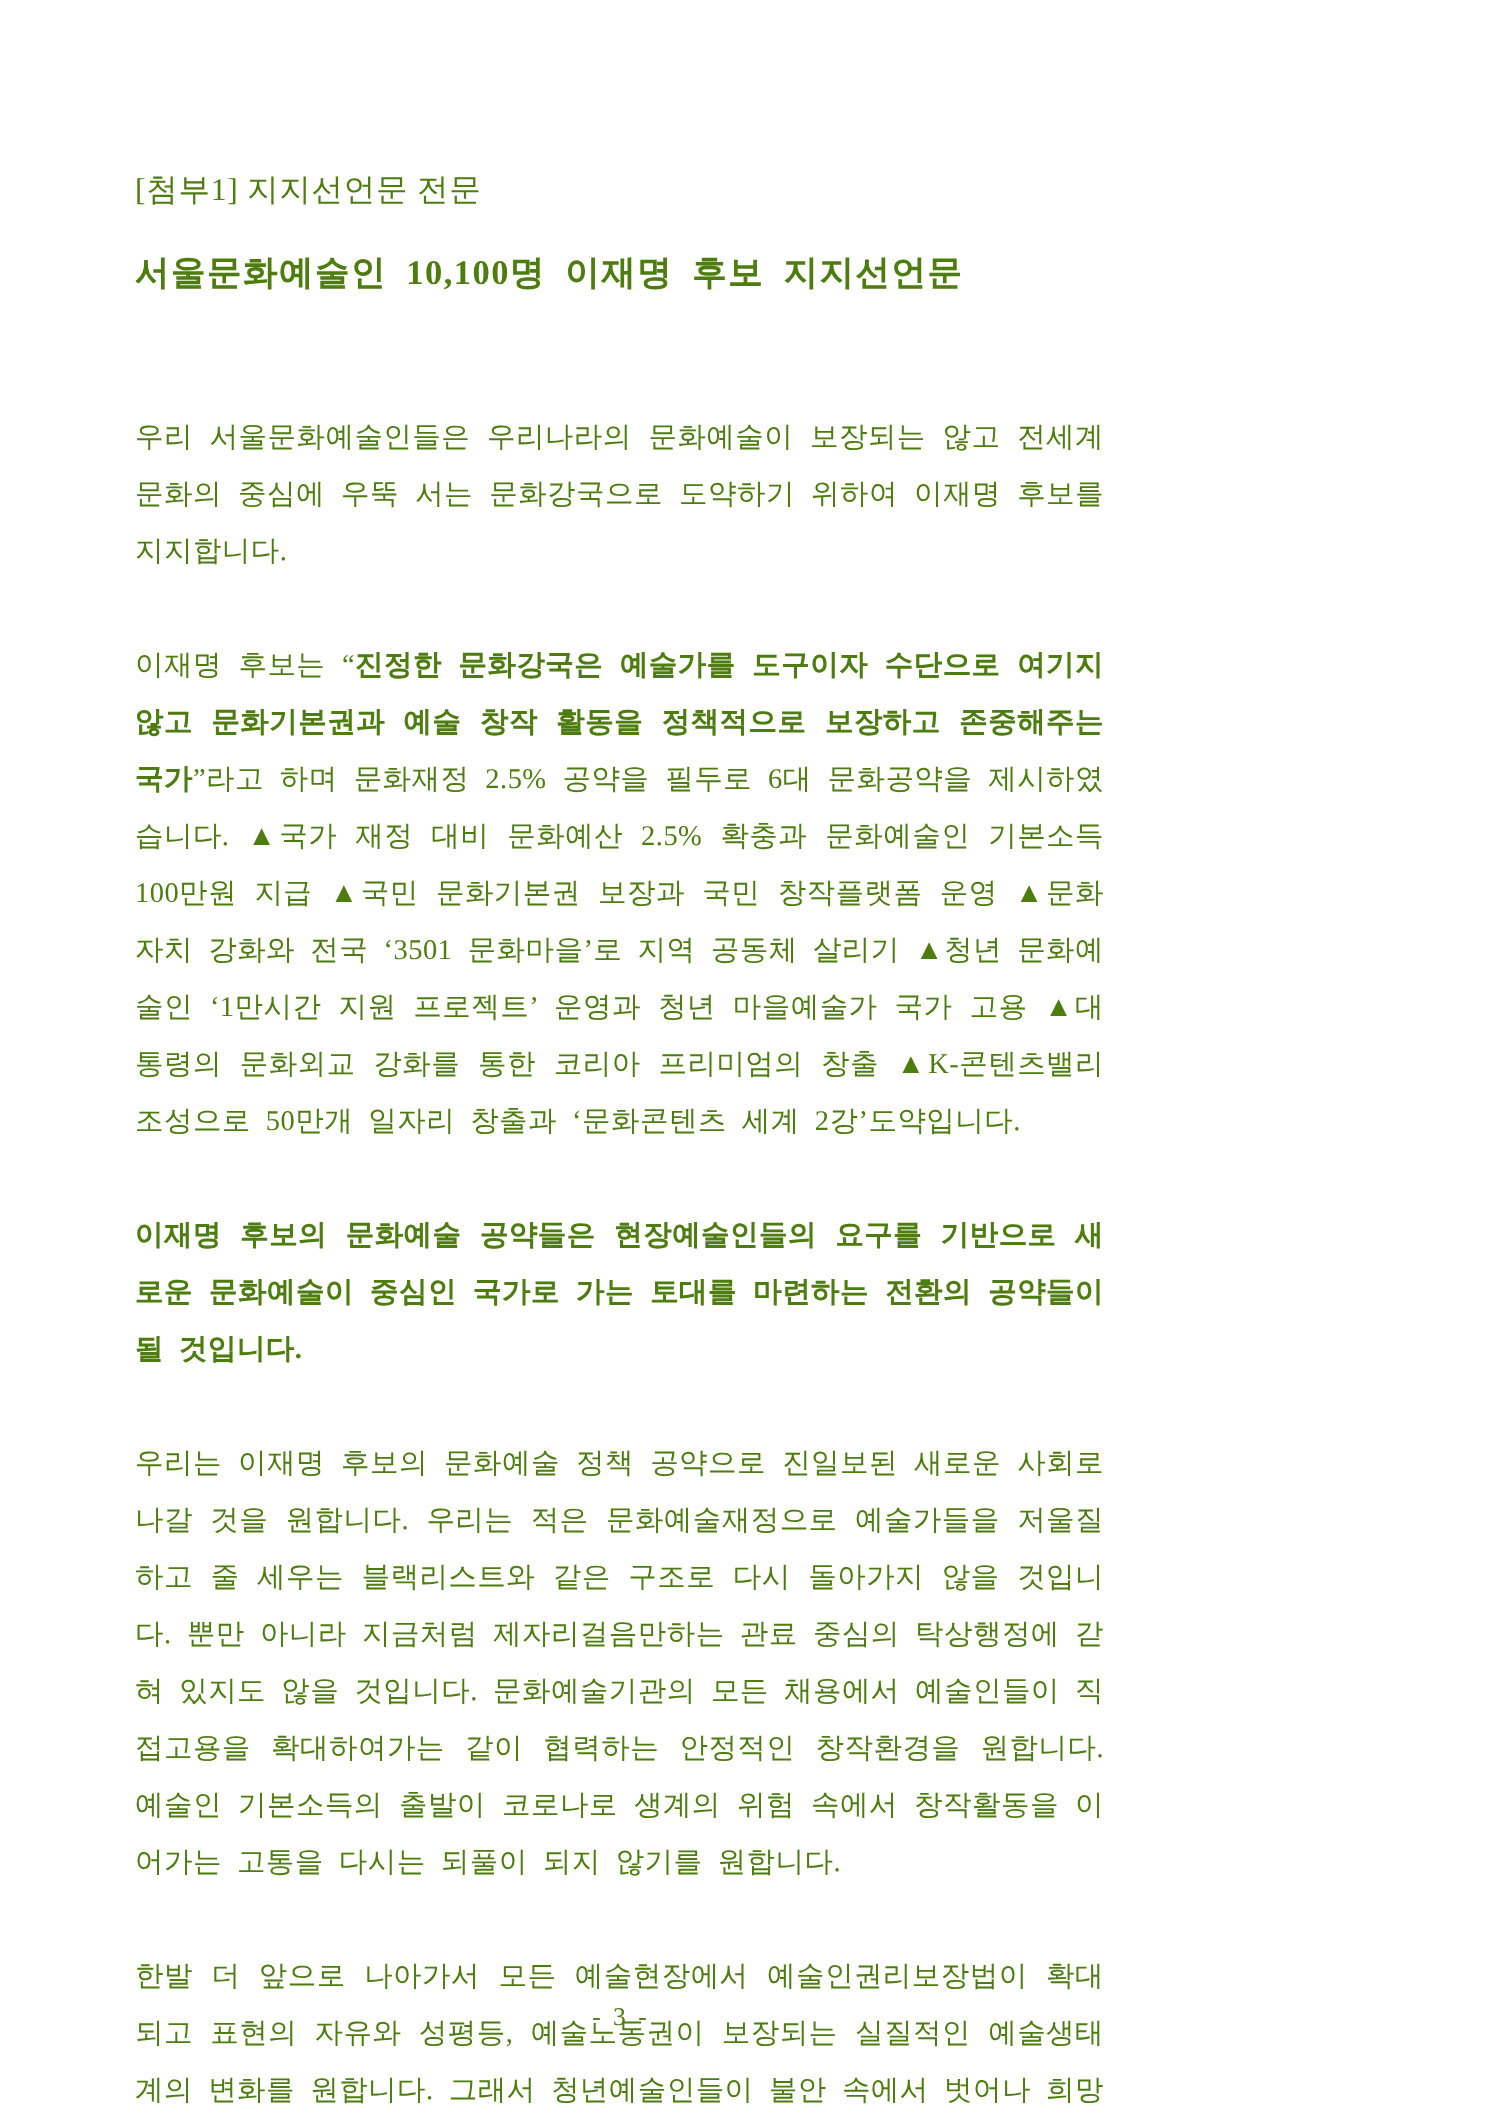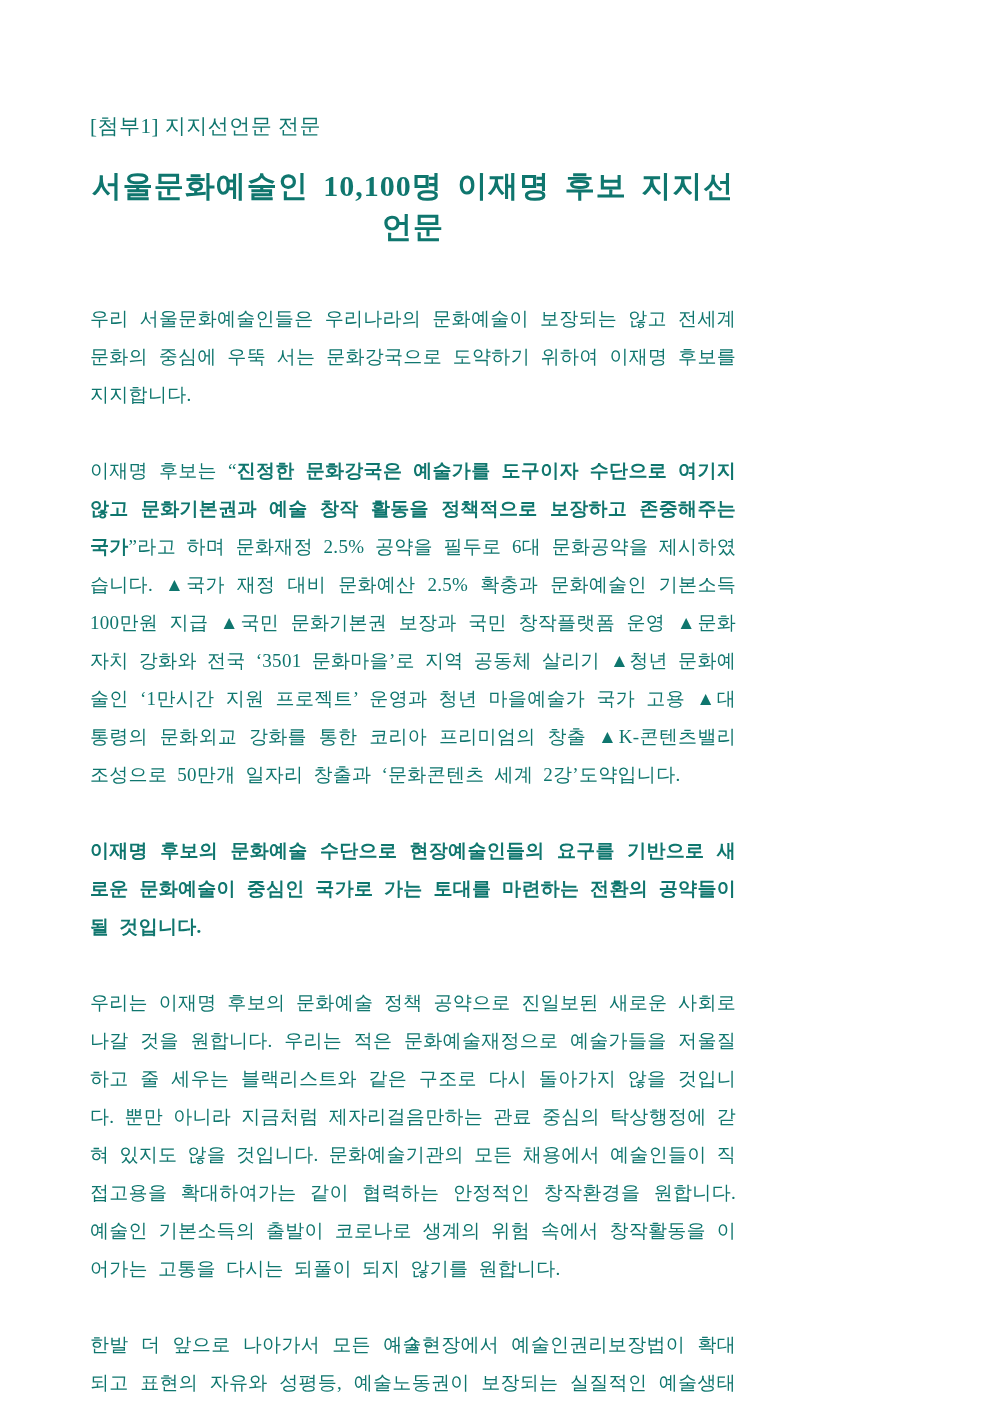--- a/index.html
+++ b/index.html
@@ -5,41 +5,40 @@
   html, body {
     margin: 0;
     padding: 0;
     background: #ffffff;
   }
   .page {
     position: relative;
     width: 828px;
     height: 1403px;
     background: #ffffff;
-    color: #0f766e;
+    color: #4d7c0f;
     font-family: "Liberation Serif", "DejaVu Serif", serif;
     overflow: hidden;
     box-sizing: border-box;
   }
   .content {
     padding: 112px 92px 0 90px;
   }
   .attachment-heading {
     font-size: 21px;
     font-weight: normal;
     letter-spacing: 0.5px;
     margin-bottom: 26px;
   }
   .doc-title {
-    text-align: center;
     font-weight: bold;
-    font-size: 30px;
+    font-size: 23px;
     letter-spacing: 1px;
     word-spacing: 6px;
-    margin-bottom: 52px;
+    margin-bottom: 76px;
   }
   .para {
     font-size: 19px;
     line-height: 38px;
     text-align: justify;
     text-align-last: left;
     letter-spacing: 0.3px;
     word-spacing: 5px;
     margin: 0 0 38px 0;
   }
@@ -64,21 +63,21 @@
   <div class="content">
 
     <div class="attachment-heading">[첨부1] 지지선언문 전문</div>
 
     <div class="doc-title">서울문화예술인 10,100명 이재명 후보 지지선언문</div>
 
     <div class="para">우리 서울문화예술인들은 우리나라의 문화예술이 보장되는 않고 전세계 문화의 중심에 우뚝 서는 문화강국으로 도약하기 위하여 이재명 후보를 지지합니다.</div>
 
     <div class="para"><span>이재명 후보는 “</span><span class="seg-bold">진정한 문화강국은 예술가를 도구이자 수단으로 여기지 않고 문화기본권과 예술 창작 활동을 정책적으로 보장하고 존중해주는 국가</span><span>”라고 하며 문화재정 2.5% 공약을 필두로 6대 문화공약을 제시하였습니다. ▲국가 재정 대비 문화예산 2.5% 확충과 문화예술인 기본소득 100만원 지급 ▲국민 문화기본권 보장과 국민 창작플랫폼 운영 ▲문화자치 강화와 전국 ‘3501 문화마을’로 지역 공동체 살리기 ▲청년 문화예술인 ‘1만시간 지원 프로젝트’ 운영과 청년 마을예술가 국가 고용 ▲대통령의 문화외교 강화를 통한 코리아 프리미엄의 창출 ▲K-콘텐츠밸리 조성으로 50만개 일자리 창출과 ‘문화콘텐츠 세계 2강’도약입니다.</span></div>
 
-    <div class="para bold">이재명 후보의 문화예술 수단으로 현장예술인들의 요구를 기반으로 새로운 문화예술이 중심인 국가로 가는 토대를 마련하는 전환의 공약들이 될 것입니다.</div>
+    <div class="para bold">이재명 후보의 문화예술 공약들은 현장예술인들의 요구를 기반으로 새로운 문화예술이 중심인 국가로 가는 토대를 마련하는 전환의 공약들이 될 것입니다.</div>
 
     <div class="para">우리는 이재명 후보의 문화예술 정책 공약으로 진일보된 새로운 사회로 나갈 것을 원합니다. 우리는 적은 문화예술재정으로 예술가들을 저울질하고 줄 세우는 블랙리스트와 같은 구조로 다시 돌아가지 않을 것입니다. 뿐만 아니라 지금처럼 제자리걸음만하는 관료 중심의 탁상행정에 갇혀 있지도 않을 것입니다. 문화예술기관의 모든 채용에서 예술인들이 직접고용을 확대하여가는 같이 협력하는 안정적인 창작환경을 원합니다. 예술인 기본소득의 출발이 코로나로 생계의 위험 속에서 창작활동을 이어가는 고통을 다시는 되풀이 되지 않기를 원합니다.</div>
 
     <div class="para">한발 더 앞으로 나아가서 모든 예술현장에서 예술인권리보장법이 확대되고 표현의 자유와 성평등, 예술노동권이 보장되는 실질적인 예술생태계의 변화를 원합니다. 그래서 청년예술인들이 불안 속에서 벗어나 희망을 가지고 마음껏 창작 씨앗을 심는 대한민국이 될 것을 원합니다. 또한 분단으로 인한 전쟁의 공포 속에서 모든 것이 재단되고 검열되는 과거가 아니라 남북을 자유롭게 오가는 문화예술 교류로 평화가 확대되어가는 세상을 원합니다.</div>
 
     <div class="para no-gap">우리는 이재명 후보가 그간 걸어온 길을 믿습니다.</div>
 
     <div class="para bold">이재명 후보의 문화정책공약들은 현장 문화예술인들의 삶의 질 바꿀 수 있는 단초를 마련하고 한 걸음 더 도약할 수 있는 기반 될 것이라 기대하며 이재명 후보에 대한 적극적인 지지를 선언합니다.</div>
 
   </div>

